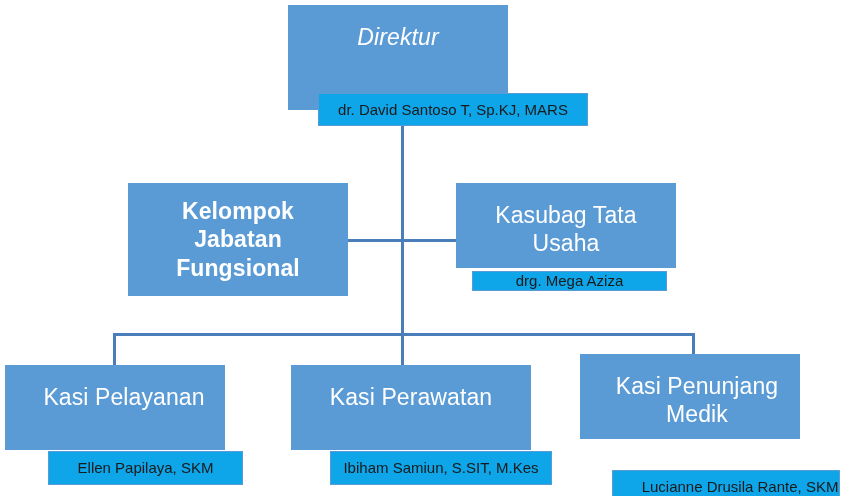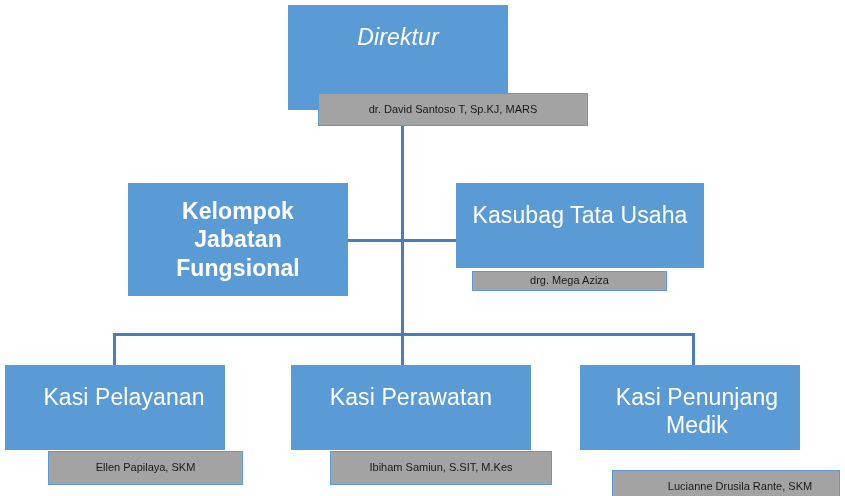--- a/index.html
+++ b/index.html
@@ -43,29 +43,29 @@
     font-weight: 400;
     letter-spacing: 0.1px;
     padding: 6px 10px;
     z-index: 2;
   }
   .node-box.align-upper { align-items: flex-start; padding-top: 18px; }
 
   
   .name-box {
     position: absolute;
-    background: #a3a3a3;
+    background: #0ea5e9;
     border: 1px solid #5B9BD5;
     box-sizing: border-box;
     display: flex;
     align-items: center;
     justify-content: center;
     text-align: center;
     color: #1a1a1a;
-    font-size: 11px;
+    font-size: 15px;
     line-height: 1.2;
     padding: 2px 8px;
     white-space: nowrap;
     z-index: 3;
   }
 </style>
 </head>
 <body>
 
 <div id="org-canvas">
@@ -86,41 +86,41 @@
     <span>Direktur</span>
   </div>
   <div class="name-box" style="left:318px; top:93px; width:270px; height:33px;">
     <span>dr. David Santoso T, Sp.KJ, MARS</span>
   </div>
 
   <div class="node-box" style="left:128px; top:183px; width:220px; height:113px;font-weight:bold;">
     <span>Kelompok Jabatan Fungsional</span>
   </div>
 
-  <div class="node-box align-upper" style="left:456px; top:183px; width:248px; height:85px;">
+  <div class="node-box align-upper" style="left:456px; top:183px; width:220px; height:85px;">
     <span>Kasubag Tata Usaha</span>
   </div>
   <div class="name-box" style="left:472px; top:271px; width:195px; height:20px;">
     <span>drg. Mega Aziza</span>
   </div>
 
   <div class="node-box align-upper" style="left:5px; top:365px; width:220px; height:85px;padding-left:28px;">
     <span>Kasi Pelayanan</span>
   </div>
   <div class="name-box" style="left:48px; top:451px; width:195px; height:34px;">
     <span>Ellen Papilaya, SKM</span>
   </div>
 
   <div class="node-box align-upper" style="left:291px; top:365px; width:240px; height:85px;">
     <span>Kasi Perawatan</span>
   </div>
   <div class="name-box" style="left:330px; top:451px; width:222px; height:34px;">
     <span>Ibiham Samiun, S.SIT, M.Kes</span>
   </div>
 
-  <div class="node-box align-upper" style="left:580px; top:365px; width:220px; height:85px;padding-left:24px;">
+  <div class="node-box align-upper" style="left:580px; top:354px; width:220px; height:85px;padding-left:24px;">
     <span>Kasi Penunjang Medik</span>
   </div>
   <div class="name-box" style="left:612px; top:470px; width:228px; height:34px;padding-left:36px;">
     <span>Lucianne Drusila Rante, SKM</span>
   </div>
 
 </div>
 
 </body></html>

